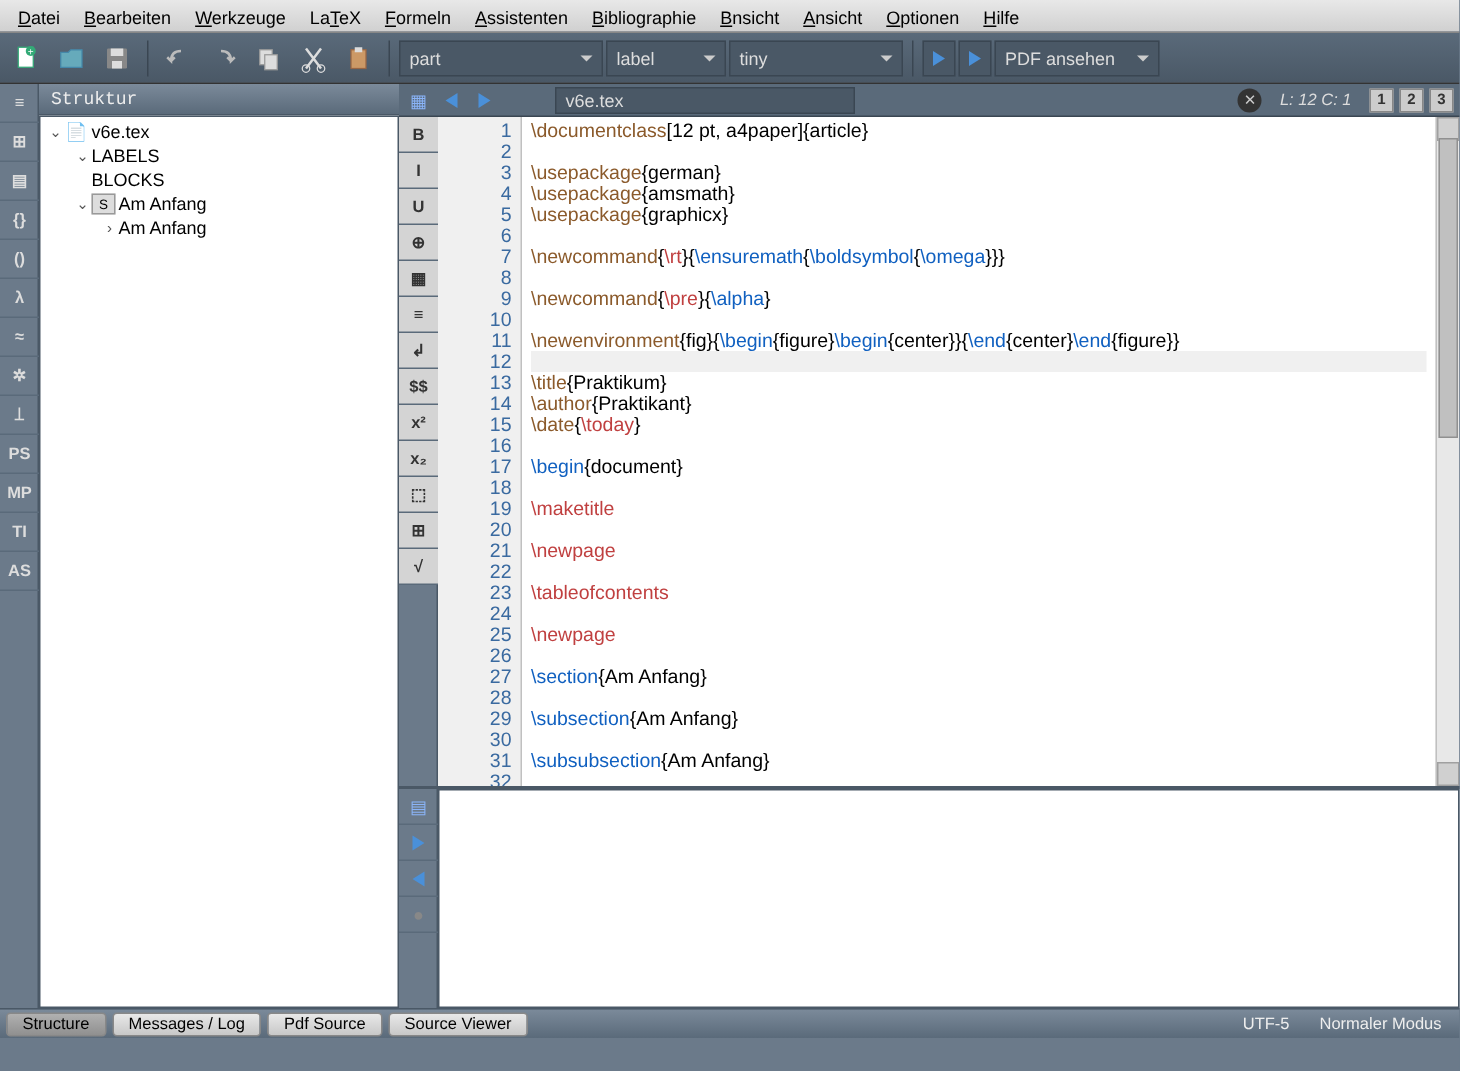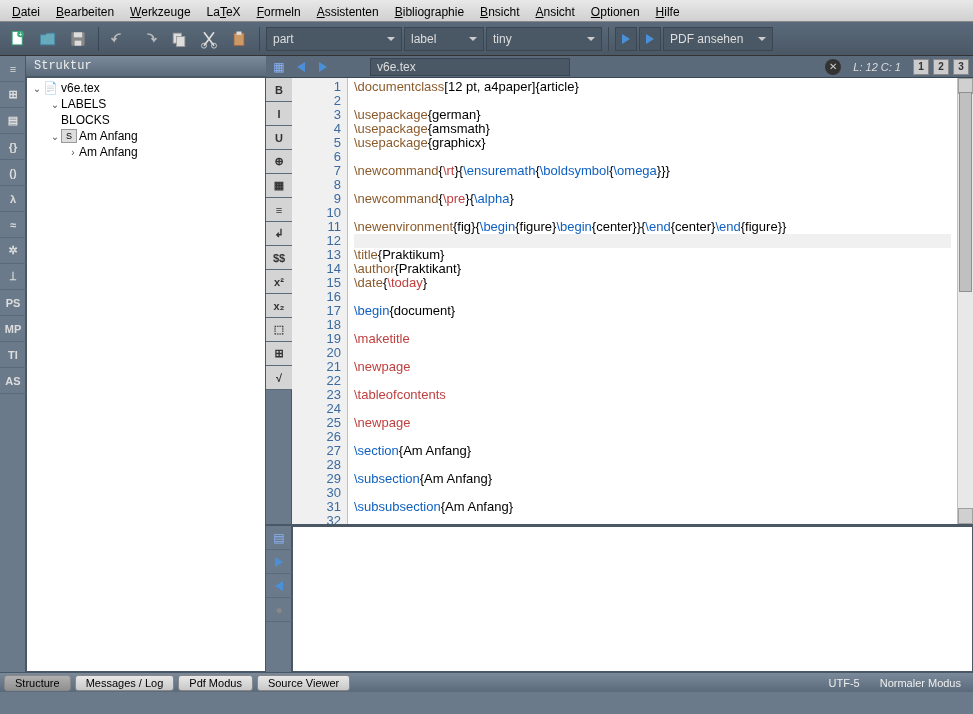--- a/index.html
+++ b/index.html
@@ -307,17 +307,17 @@
       </div>
       <div class="bottom-content"></div>
     </div>
 
   </div>
 </div>
 
 <div class="statusbar">
   <div class="status-btn active">Structure</div>
   <div class="status-btn">Messages / Log</div>
-  <div class="status-btn">Pdf Modus</div>
+  <div class="status-btn">Pdf Source</div>
   <div class="status-btn">Source Viewer</div>
   <div class="status-text">UTF-5</div>
   <div class="status-text" style="margin-left:0">Normaler Modus</div>
 </div>
 
 </body></html>

